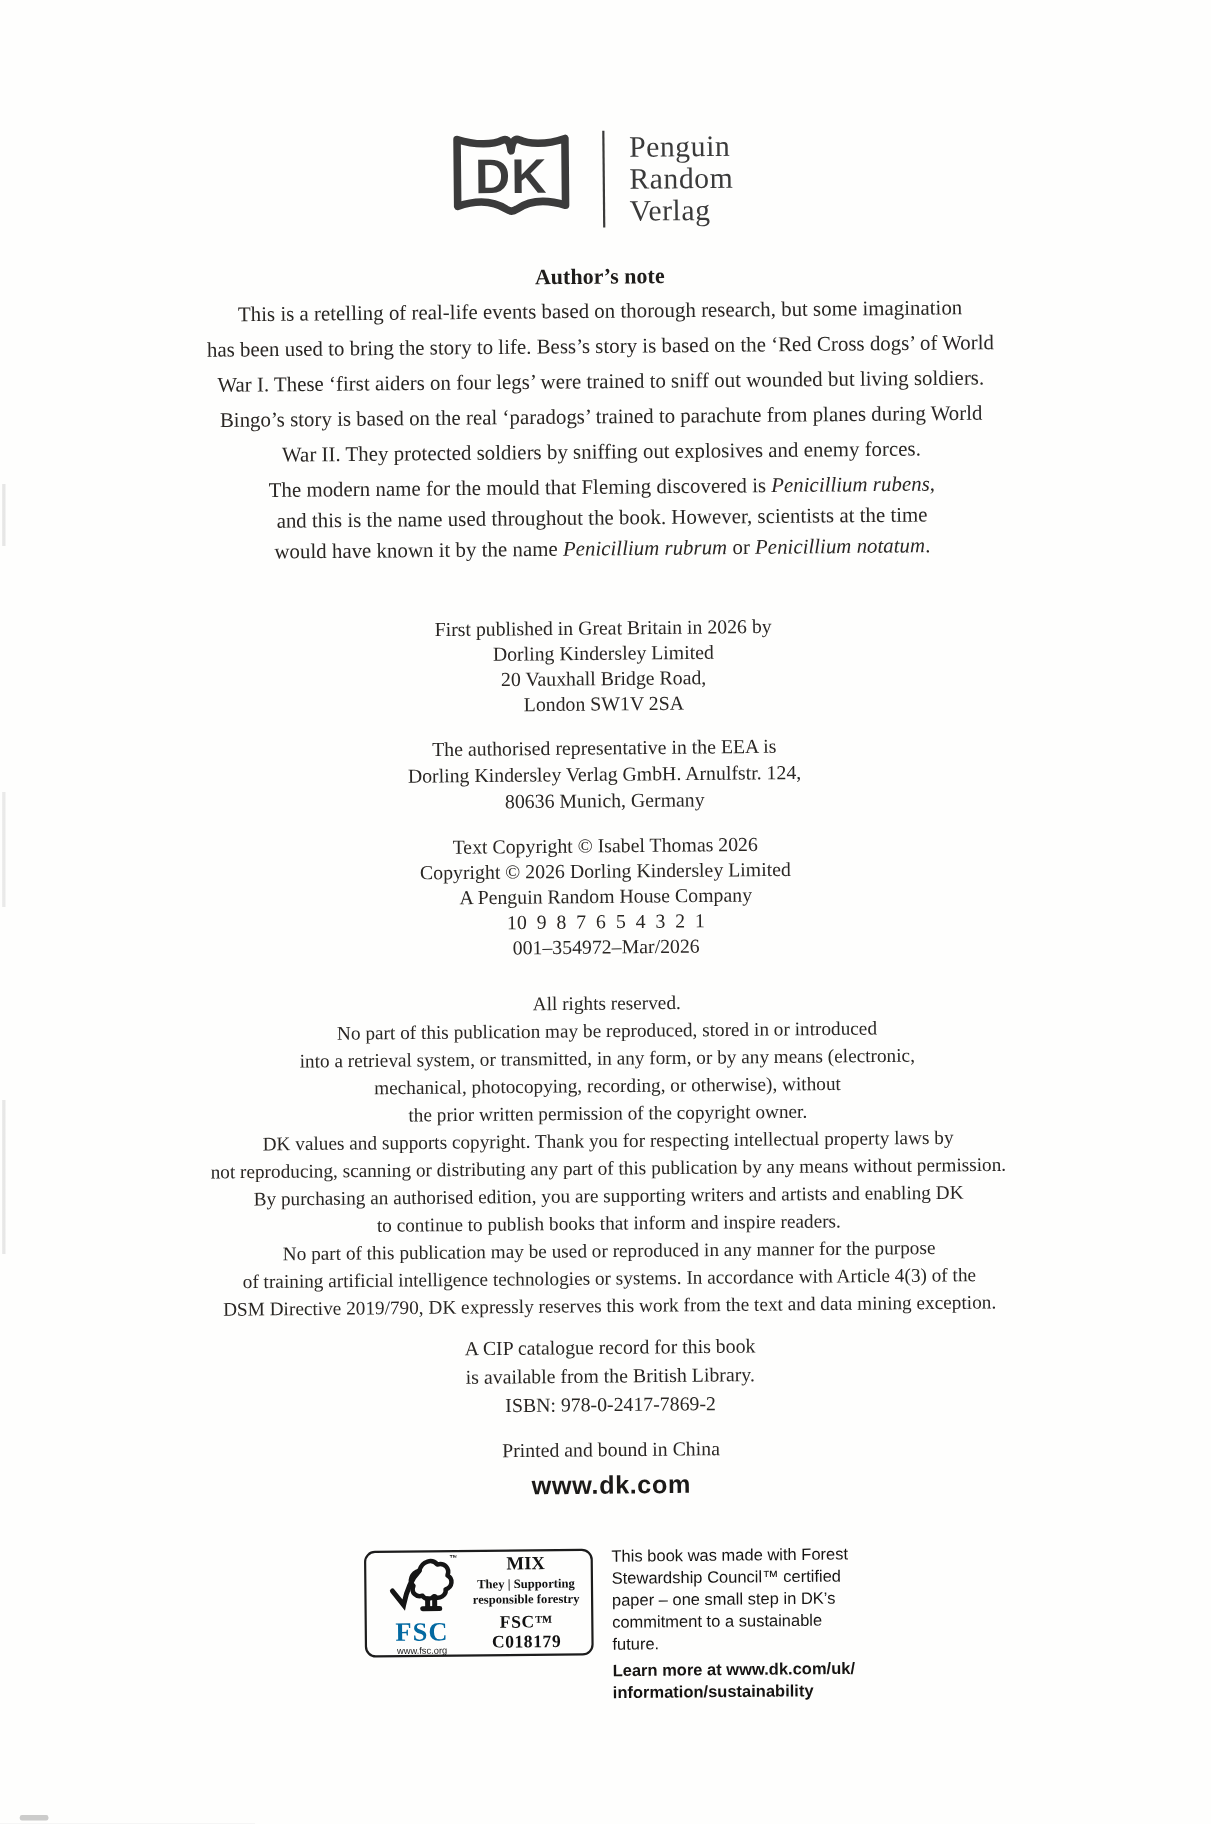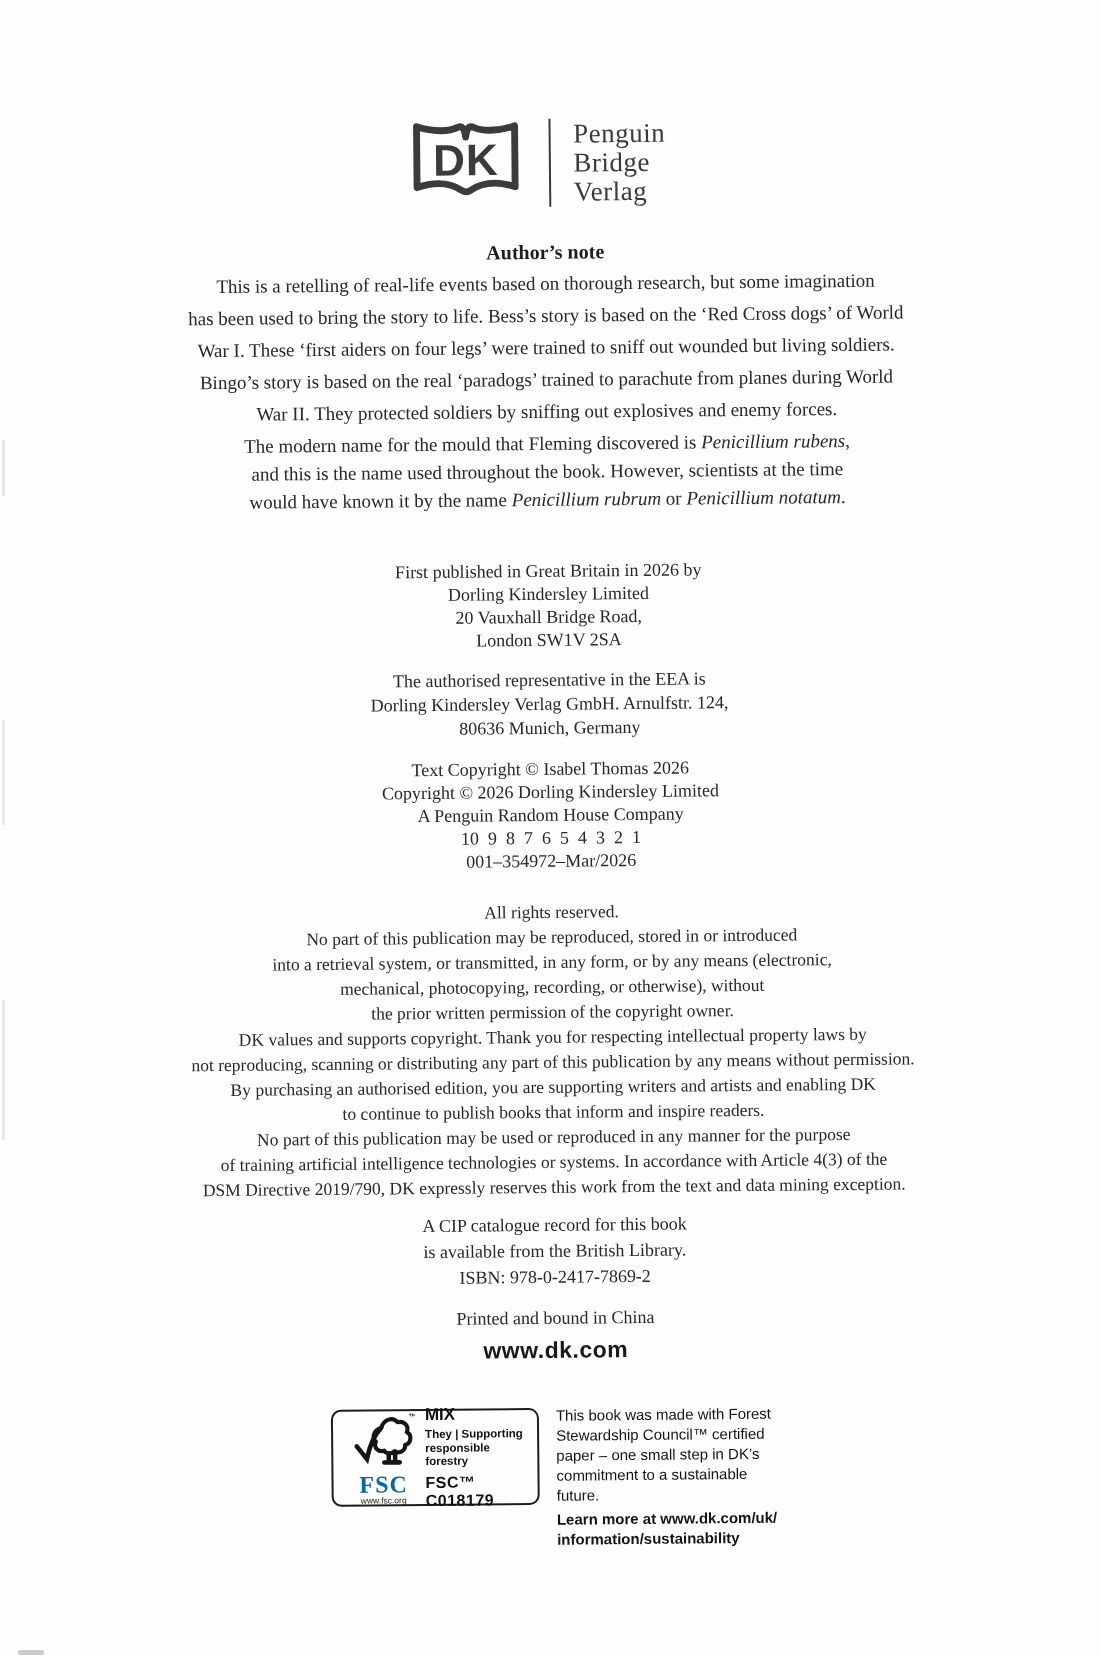--- a/index.html
+++ b/index.html
@@ -35,21 +35,21 @@
   .fsc-row{top:1406px;height:130px;}
   .fsc-box{
     position:absolute;left:325px;top:2px;width:208px;height:97px;
     border:2.5px solid #1c1c1c;border-radius:10px;box-sizing:border-box;
     display:flex;align-items:center;padding:4px 6px 4px 8px;background:#fefefd;
   }
   .fsc-left{width:84px;text-align:center;position:relative;}
   .fsc-left svg{display:block;margin:0 auto;}
   .fsc-acronym{font-family:"Liberation Serif",serif;font-weight:bold;font-size:24px;line-height:22px;color:#0369a1;letter-spacing:1px;}
   .fsc-url{font-family:"Liberation Sans",sans-serif;font-size:8.5px;color:#222;}
-  .fsc-right{flex:1;text-align:left;font-family:Liberation Sans, sans-serif;color:#111;}
+  .fsc-right{flex:1;text-align:center;font-family:Liberation Serif, serif;color:#111;}
   .fsc-mix{font-weight:bold;font-size:17px;margin-bottom:3px;}
   .fsc-paper{font-weight:bold;font-size:11.5px;line-height:13.5px;}
   .fsc-code{font-weight:bold;font-size:16px;margin-top:5px;letter-spacing:0.5px;}
   .fsc-note{
     position:absolute;left:550px;top:0;width:225px;text-align:left;
     font-family:"Liberation Sans",sans-serif;font-size:15px;line-height:20px;color:#161412;
   }
   .fsc-learn{margin-top:4px;font-weight:bold;}
 
   
@@ -70,21 +70,21 @@
   <div class="content">
 
     <div class="block logo-row">
       <svg class="dk-book" viewBox="0 0 120 104" aria-hidden="true">
         <path d="M10 14 C28 20 44 19 52 15 C57 13 59 17 60 25 C61 17 63 13 68 15 C76 19 92 20 110 14 L110 76 C92 70 77 71 65 79 C61 81.5 59 81.5 55 79 C43 71 28 70 10 76 Z" fill="none" stroke="#3b3b3b" stroke-width="7" stroke-linejoin="round"></path>
         <text x="60" y="64" text-anchor="middle" font-family="Liberation Sans, sans-serif" font-weight="bold" font-size="45" letter-spacing="1" fill="#3b3b3b">DK</text>
       </svg>
       <div class="brand-divider"></div>
       <div class="prh">
           <div>Penguin</div>
-          <div>Bridge</div>
+          <div>Random</div>
           <div>Verlag</div>
         </div>
     </div>
 
     <div class="block note-title">Author’s note</div>
     <div class="block para1">
         <div>This is a retelling of real-life events based on thorough research, but some imagination</div>
         <div>has been used to bring the story to life. Bess’s story is based on the ‘Red Cross dogs’ of World</div>
         <div>War I. These ‘first aiders on four legs’ were trained to sniff out wounded but living soldiers.</div>
         <div>Bingo’s story is based on the real ‘paradogs’ trained to parachute from planes during World</div>

